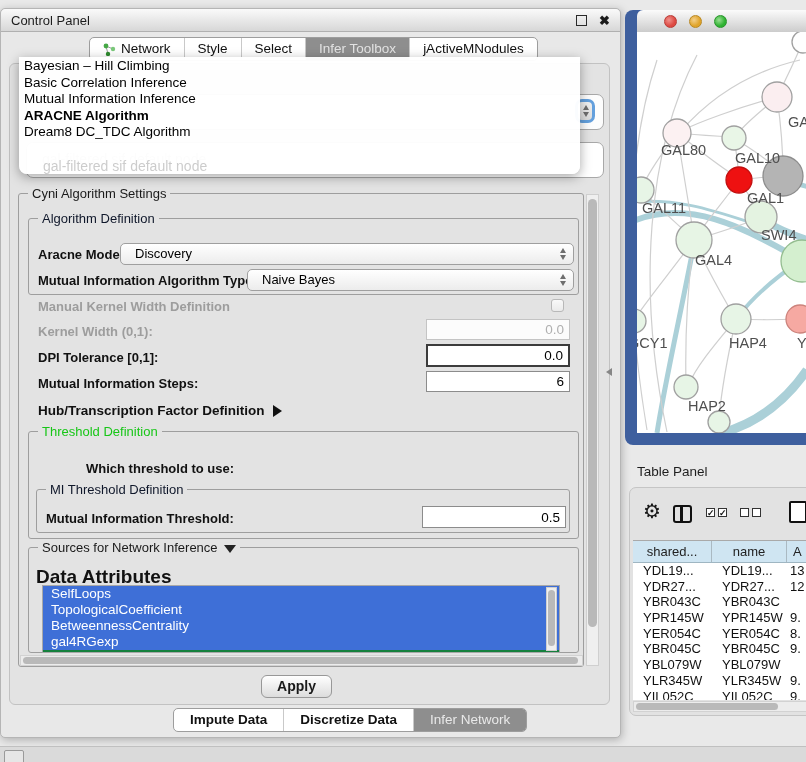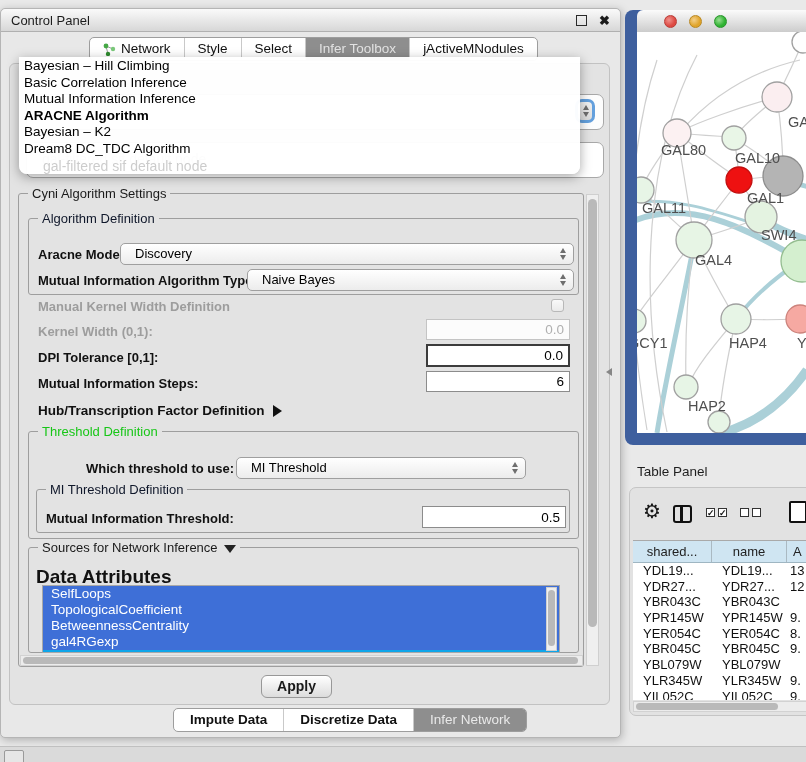--- a/index.html
+++ b/index.html
@@ -50,21 +50,21 @@
   .field{position:absolute;height:21px;background:#fff;border:1px solid #8c8c8c;box-sizing:border-box;
       text-align:right;padding:0 5px;font-size:13.5px;font-family:"Liberation Sans",sans-serif;color:#000;}
   .field.dis{color:#b0b0b0;background:#fcfcfc;border-color:#c4c4c4;}
   .field.focus{border:2px solid #3c3c3c;}
   .chk{position:absolute;width:13px;height:13px;border:1px solid #b8b8b8;border-radius:3px;
       background:linear-gradient(#f9f9f9,#eaeaea);box-sizing:border-box;}
   .arrow-r{display:inline-block;width:0;height:0;border-top:6px solid transparent;
       border-bottom:6px solid transparent;border-left:9px solid #111;vertical-align:middle;margin-left:8px;}
   .arrow-d{display:inline-block;width:0;height:0;border-left:6px solid transparent;
       border-right:6px solid transparent;border-top:8px solid #222;vertical-align:middle;margin-left:6px;}
-  .listbox{position:absolute;background:#0ea5e9;border:1px solid #a8a8a8;box-sizing:border-box;overflow:hidden;}
+  .listbox{position:absolute;background:#15803d;border:1px solid #a8a8a8;box-sizing:border-box;overflow:hidden;}
   .litem{height:16px;line-height:16px;font-size:13.5px;padding-left:8px;background:#3e6fd7;color:#fff;white-space:nowrap;}
   .vscroll{position:absolute;background:#efefef;border:1px solid #cfcfcf;box-sizing:border-box;}
   .vthumb{position:absolute;left:1px;right:1px;background:#b9b9b9;border-radius:5px;}
   .hscroll{position:absolute;background:#ececec;border:1px solid #d2d2d2;box-sizing:border-box;}
   .hthumb{position:absolute;top:1px;bottom:1px;background:#b9b9b9;border-radius:5px;}
   .btn{position:absolute;height:23px;background:linear-gradient(#ffffff,#dcdcdc);border:1px solid #989898;
       border-radius:6px;font-size:14px;text-align:center;line-height:21px;box-sizing:border-box;}
   .segbar{position:absolute;display:inline-flex;height:22px;background:#fff;border:1px solid #9d9d9d;
       border-radius:5px;overflow:hidden;margin-left:40px;}
   .seg{padding:0 16px;font-size:13.5px;font-weight:bold;color:#111;line-height:22px;border-left:1px solid #c9c9c9;white-space:nowrap;}
@@ -153,21 +153,20 @@
     </div>
     <div class="bgbox" style="left:25px;top:133px;width:576px;background:#fff;">
       <div class="gtext">gal-filtered sif default node</div>
     </div>
 
     <div class="popup">
       <div class="pitem">Bayesian – Hill Climbing</div>
       <div class="pitem">Basic Correlation Inference</div>
       <div class="pitem">Mutual Information Inference</div>
       <div class="pitem bold">ARACNE Algorithm</div>
-      <div class="pitem">Bayesian – K2</div>
       <div class="pitem">Dream8 DC_TDC Algorithm</div>
     </div>
     <div class="bleed-text">gal-filtered sif default node</div>
 
     <div class="grp" style="left:17px;top:184px;width:566px;height:474px;">
       <span class="gtitle t-black">Cyni Algorithm Settings</span>
 
       <div class="grp" style="left:9px;top:24px;width:551px;height:77px;border-radius:3px;">
         <span class="gtitle t-blue">Algorithm Definition</span>
       </div>
@@ -201,27 +200,20 @@
       <input class="field" style="left: 407px; top: 177px; width: 144px;" readonly="" value="6">
 
       <div class="lbl" style="left:19px;top:209px;font-size:13.5px;">
         <span>Hub/Transcription Factor Definition</span><span class="arrow-r"></span>
       </div>
 
       <div class="grp" style="left:9px;top:237px;width:551px;height:108px;">
         <span class="gtitle t-green">Threshold Definition</span>
       </div>
       <div class="lbl" style="left:67px;top:267px;">Which threshold to use:</div>
-      <div class="combo" style="left:217px;top:263px;width:290px;">
-        <span>MI Threshold</span>
-        <div class="updn">
-            <div class="u"></div>
-            <div class="d"></div>
-          </div>
-      </div>
       <div class="grp" style="left:17px;top:295px;width:534px;height:44px;">
         <span class="gtitle t-blue">MI Threshold Definition</span>
       </div>
       <div class="lbl" style="left:27px;top:317px;">Mutual Information Threshold:</div>
       <input class="field" style="left: 403px; top: 312px; width: 144px; height: 22px;" readonly="" value="0.5">
 
       <div class="grp" style="left:9px;top:353px;width:551px;height:106px;">
         <span class="gtitle t-black"><span>Sources for Network Inference</span><span class="arrow-d"></span></span>
       </div>
       <div class="lbl" style="left:17px;top:372px;font-size:19px;">Data Attributes</div>

